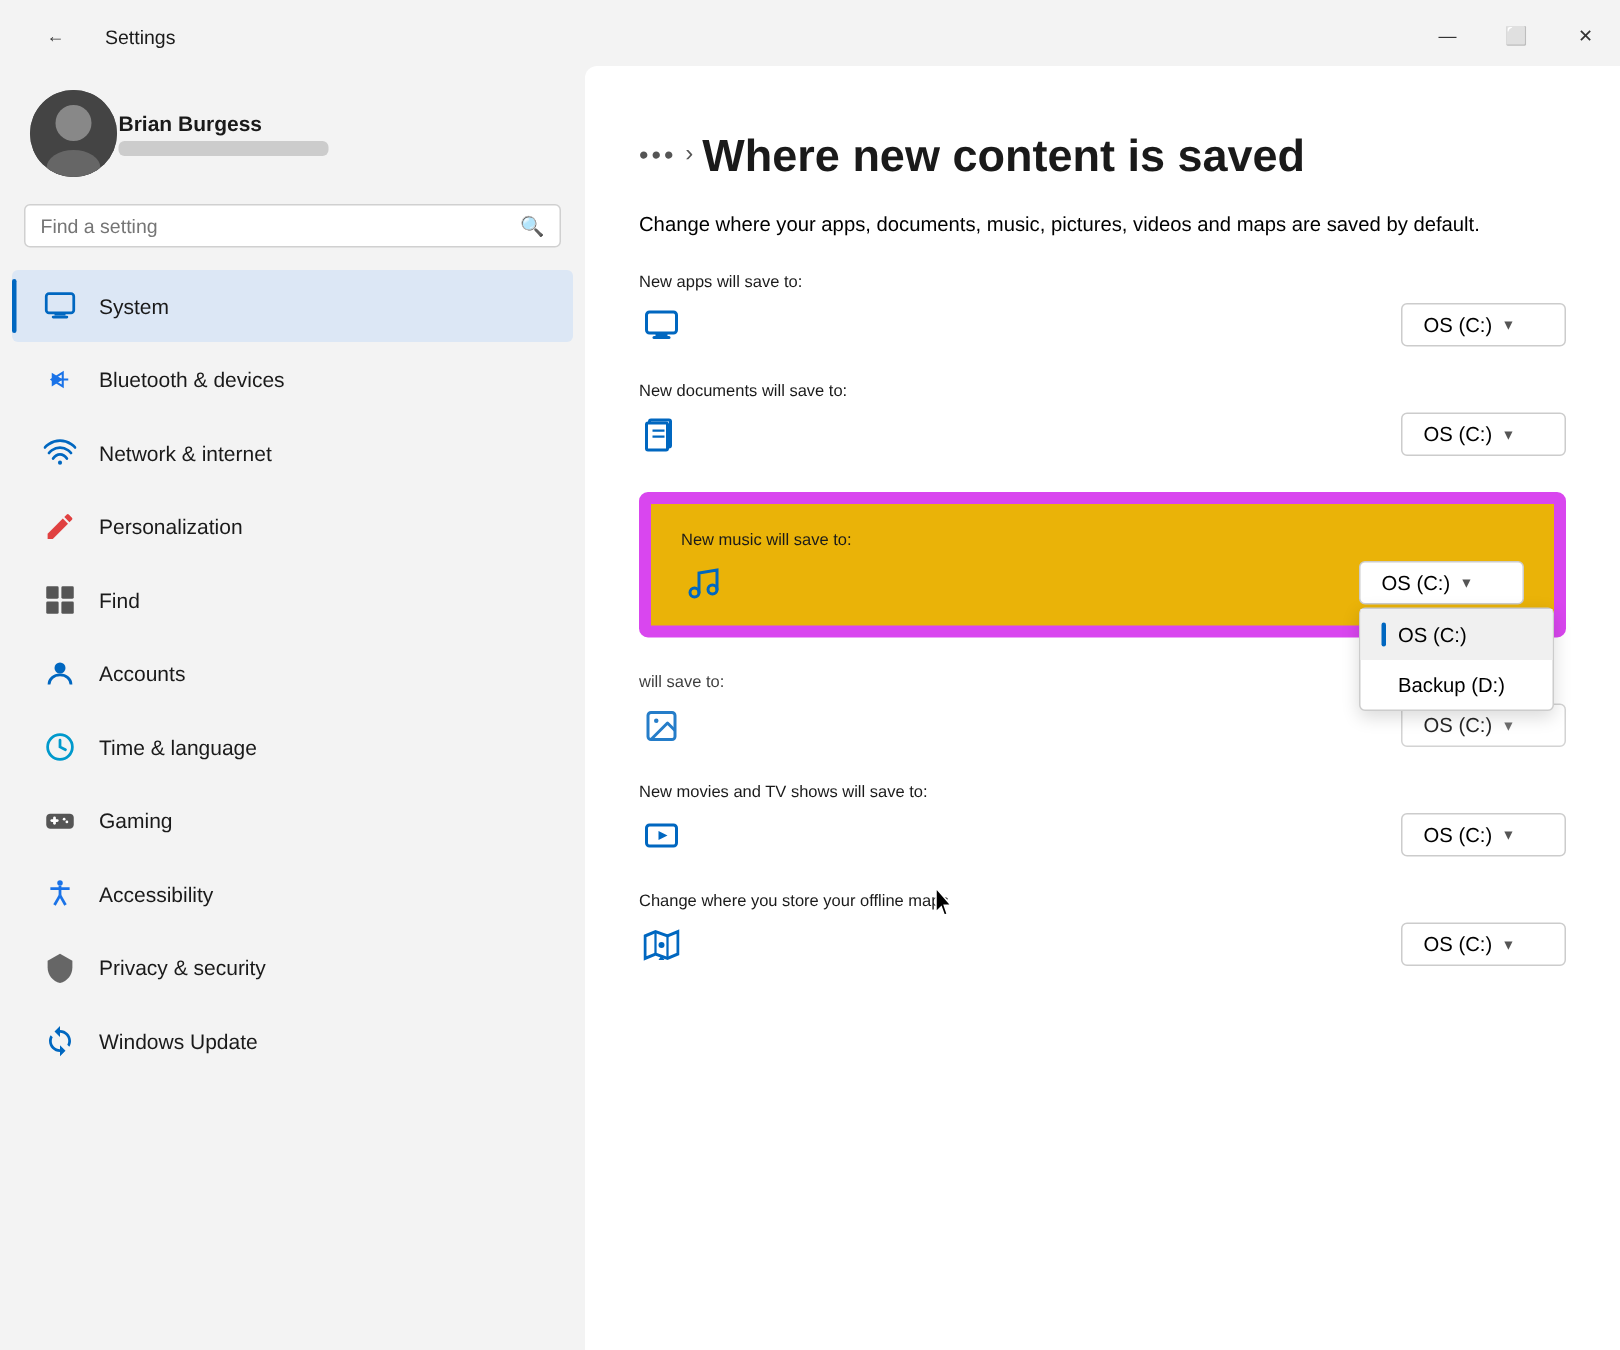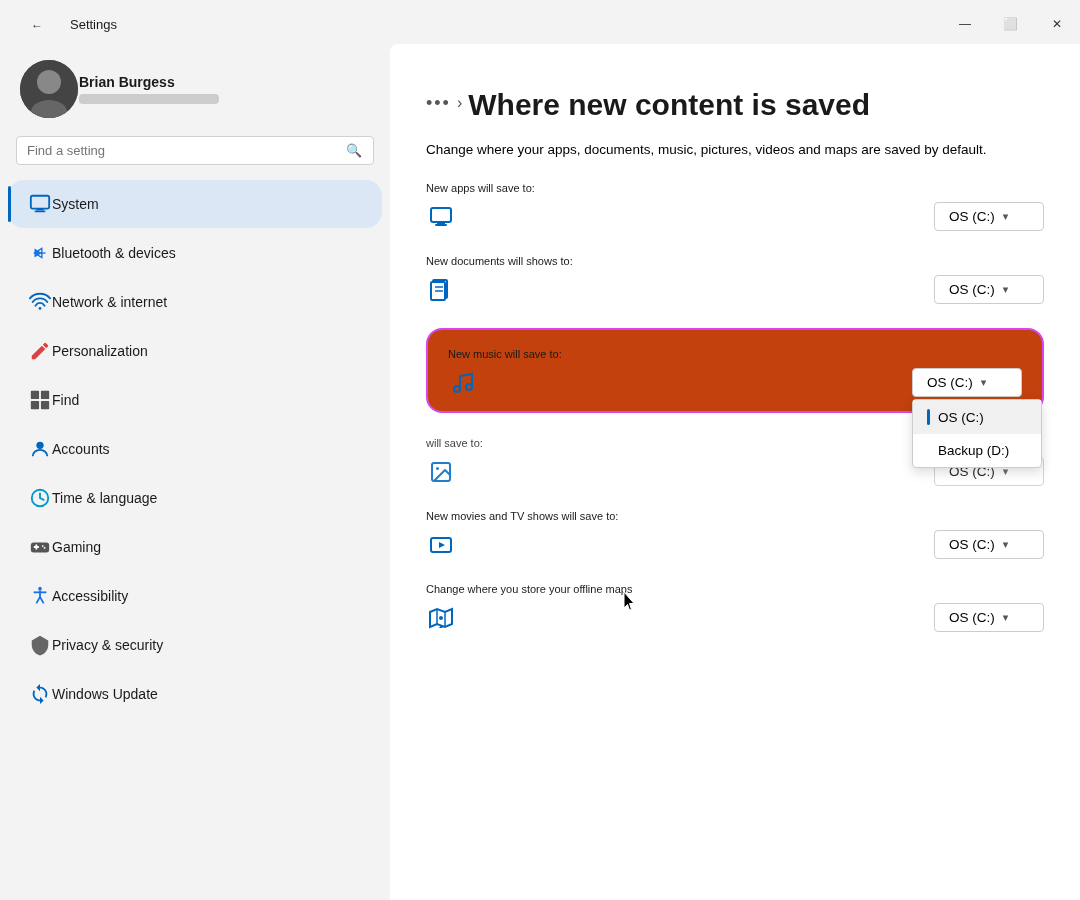--- a/index.html
+++ b/index.html
@@ -113,23 +113,24 @@
       font-size: 13px;
       color: #1d4ed8;
       flex: 1;
       background: transparent;
     }
     .search-icon { color: #555; font-size: 13px; }
 
     .nav-item {
       display: flex;
       align-items: center;
+      gap: 14px;
       padding: 12px 20px;
       cursor: pointer;
-      border-radius: 16px;
+      border-radius: 4px;
       margin: 1px 8px;
       font-size: 14px;
       color: #1a1a1a;
       position: relative;
     }
     .nav-item.active {
       background: #dce7f5;
     }
     .nav-item.active::before {
       content: '';
@@ -221,23 +222,23 @@
       border-radius: 4px;
       background: white;
       font-size: 13.5px;
       cursor: pointer;
       min-width: 110px;
     }
     .chevron-down { font-size: 11px; color: #555; }
 
     
     .music-section-wrapper {
-      border: 2px solid #d946ef;
-      border-radius: 16px;
-      background: #c2410c;
+      border: 8px solid #d946ef;
+      border-radius: 6px;
+      background: #eab308;
       padding: 18px 20px 14px 20px;
       margin-bottom: 24px;
       position: relative;
     }
 
     .dropdown-open-container {
       position: relative;
       display: inline-block;
     }
     .dropdown-menu {
@@ -447,21 +448,21 @@
                 <rect x="8" y="17" width="8" height="2" fill="#0067c0"></rect>
                 <rect x="6" y="19" width="12" height="2" rx="1" fill="#0067c0"></rect>
               </svg>
             </span>
         <button class="dropdown-btn">
           OS (C:) <span class="chevron-down">▾</span>
         </button>
       </div>
     </div>
         <div class="save-section">
-      <div class="section-label">New documents will shows to:</div>
+      <div class="section-label">New documents will save to:</div>
       <div class="dropdown-row">
         <span class="section-icon">
               <svg width="24" height="24" viewBox="0 0 24 24" fill="none">
                 <rect x="4" y="2" width="14" height="18" rx="1" stroke="#0067c0" stroke-width="2"></rect>
                 <line x1="8" y1="7" x2="16" y2="7" stroke="#0067c0" stroke-width="1.5"></line>
                 <line x1="8" y1="11" x2="16" y2="11" stroke="#0067c0" stroke-width="1.5"></line>
                 <line x1="8" y1="15" x2="13" y2="15" stroke="#0067c0" stroke-width="1.5"></line>
                 <rect x="2" y="4" width="14" height="18" rx="1" fill="white" stroke="#0067c0" stroke-width="2"></rect>
                 <line x1="6" y1="9" x2="14" y2="9" stroke="#0067c0" stroke-width="1.5"></line>
                 <line x1="6" y1="13" x2="14" y2="13" stroke="#0067c0" stroke-width="1.5"></line>

